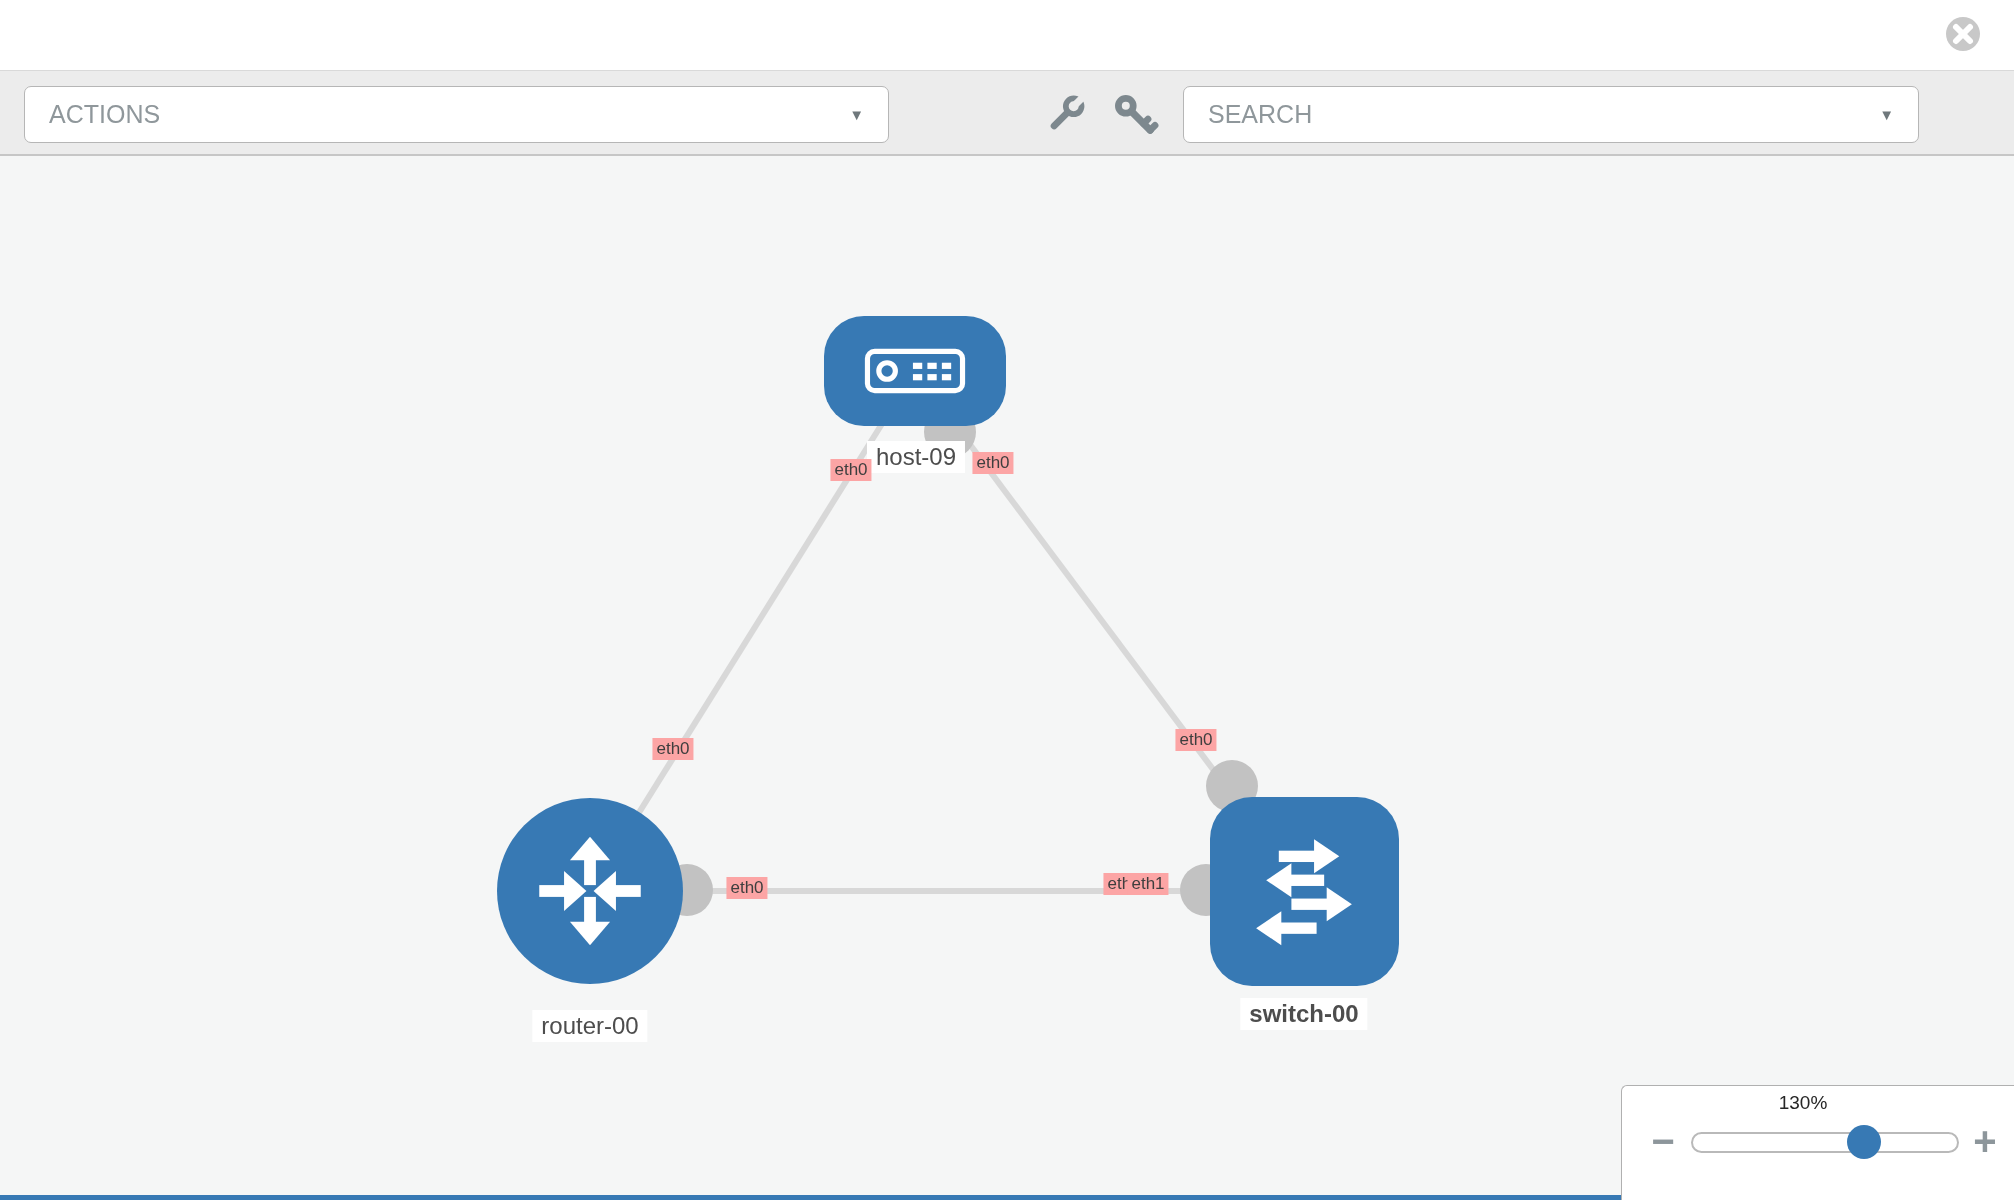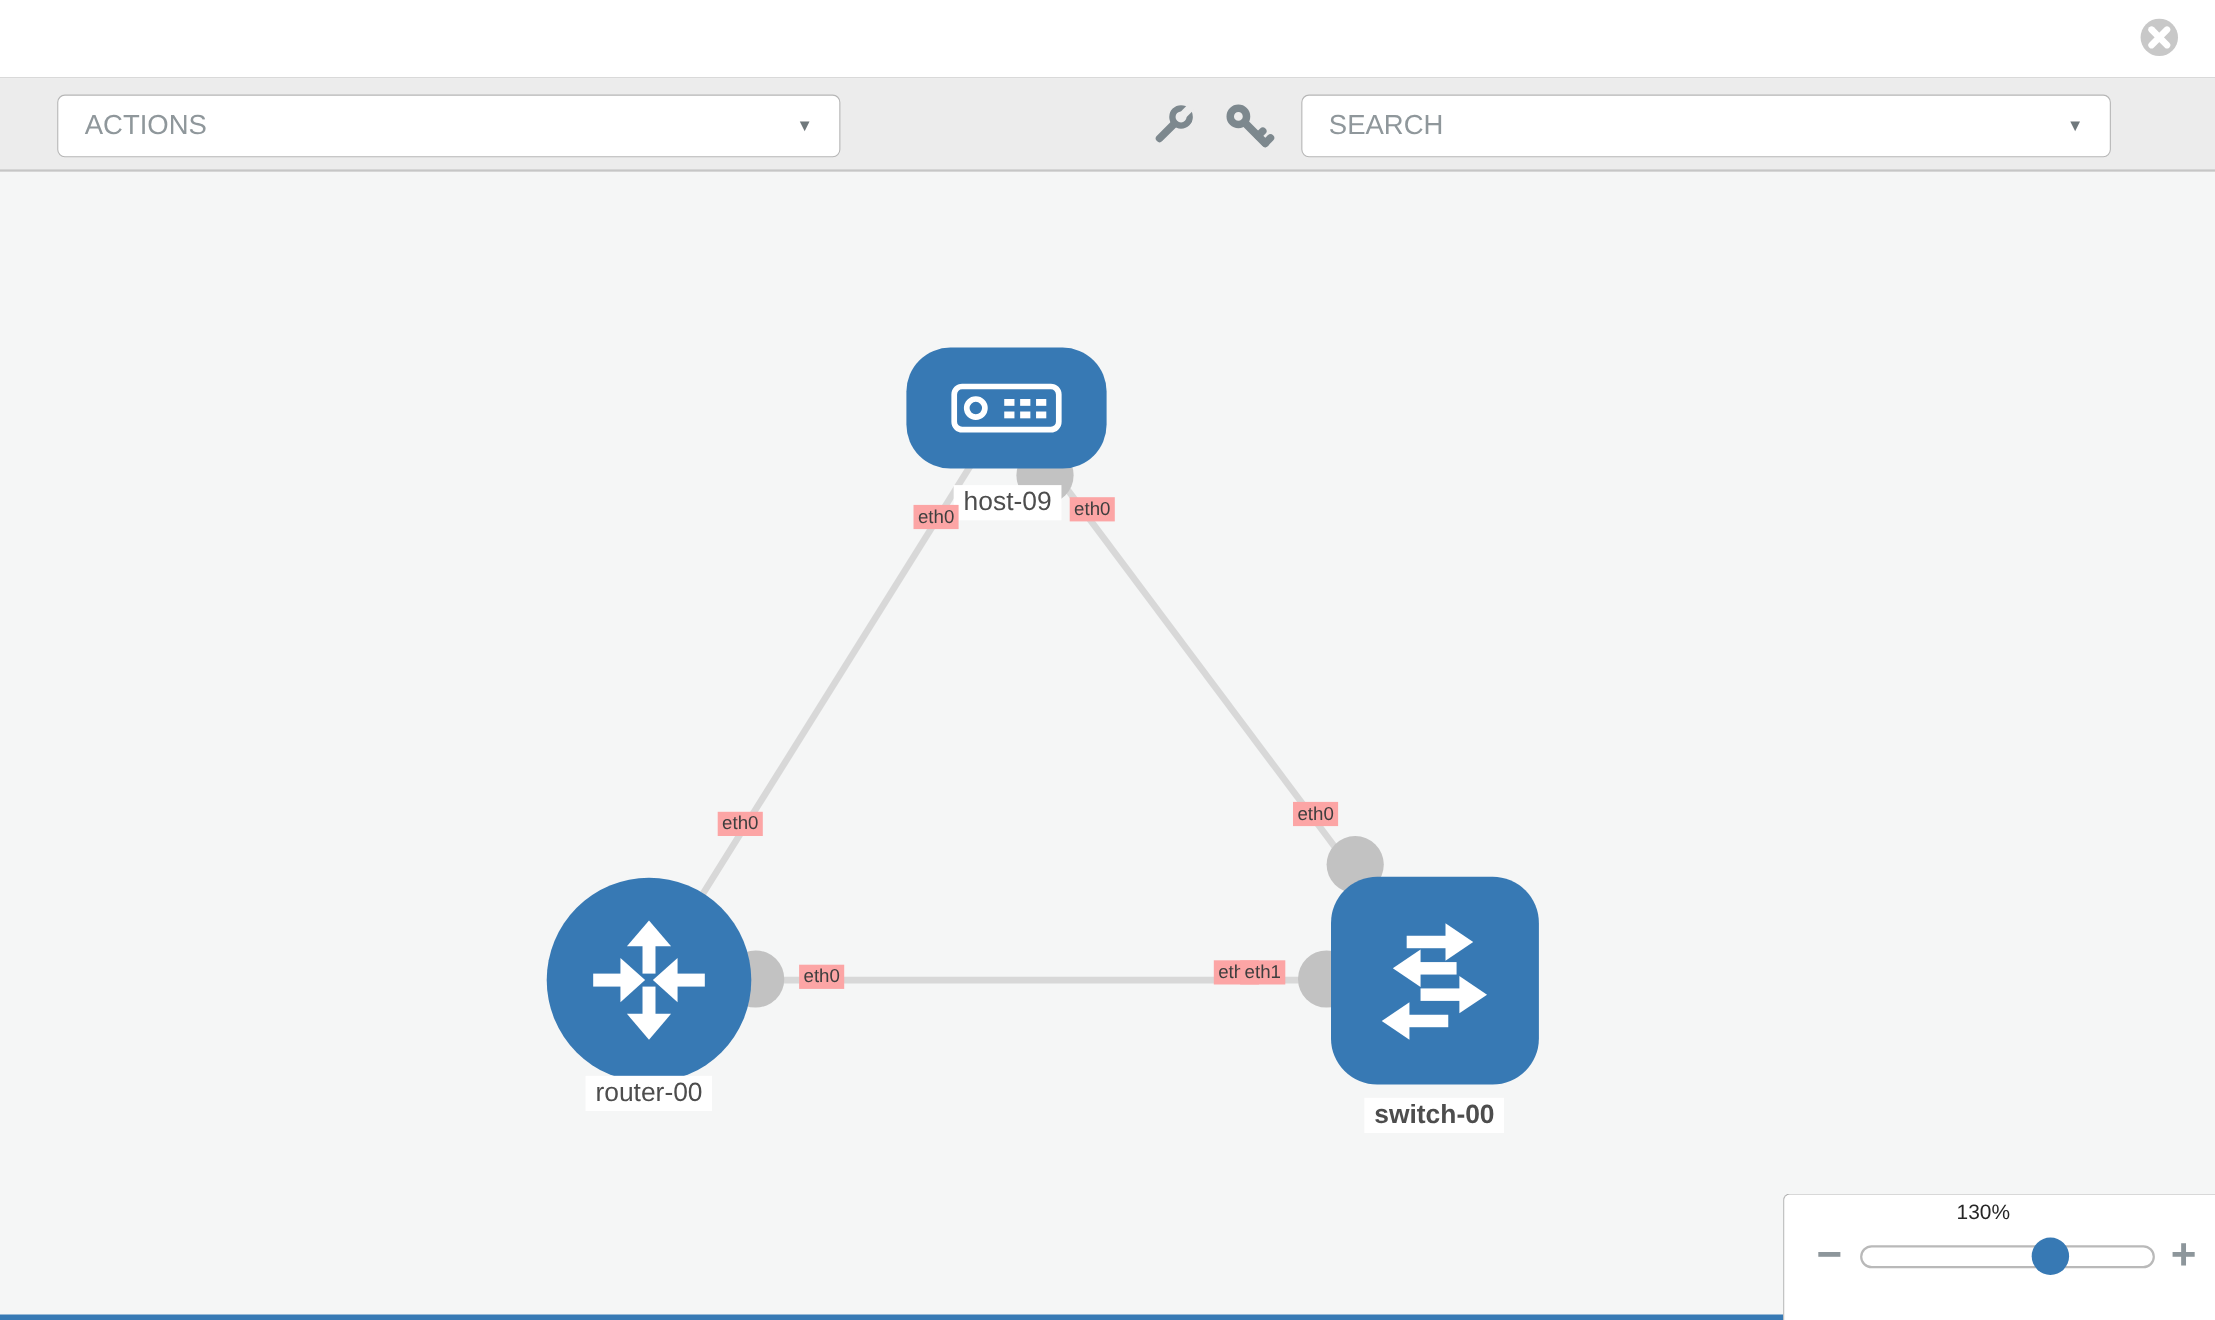--- a/index.html
+++ b/index.html
@@ -14,21 +14,21 @@
   .page-title{position:absolute;left:40px;top:16px;font-size:27px;font-weight:bold;
               color:#4a4a4a;letter-spacing:.2px}
   .close-btn{position:absolute;right:32px;top:15px;width:38px;height:38px;padding:0;
              background:none;border:none;cursor:pointer}
   
   .toolbar{position:absolute;left:0;top:71px;width:2014px;height:83px;background:#ececec;
            border-bottom:2px solid #c6c6c6;z-index:5}
   .select{position:absolute;top:15px;height:57px;background:#ffffff;border:1px solid #b6b6b6;
           border-radius:7px;display:flex;align-items:center;justify-content:space-between;
           padding:0 24px;box-sizing:border-box;font-size:25px;color:#8f979b;cursor:pointer}
-  #actions-select{left:52px;width:712px}
+  #actions-select{left:24px;width:865px}
   #search-select{left:1183px;width:736px}
   .caret{font-size:15px;color:#6f787c;margin-left:12px}
   .tool-icon-btn{position:absolute;top:20px;width:50px;height:50px;background:none;border:none;
                  cursor:pointer;padding:0}
   #wrench-btn{left:1040px}
   #key-btn{left:1110px}
   
   .canvas-bg{position:absolute;left:0;top:154px;width:2014px;height:1046px;background:#f5f6f6;z-index:0}
   #stage{position:absolute;left:0;top:0;width:2014px;height:1200px;z-index:1}
   #diagram-svg{position:absolute;left:0;top:0}
@@ -92,21 +92,21 @@
           <polygon points="50,4 33,24 67,24"></polygon>
       <rect x="45" y="55" width="10" height="28"></rect>
           <polygon points="50,96 33,76 67,76"></polygon>
       <rect x="7" y="45" width="26" height="10"></rect>
           <polygon points="47,50 28,33 28,67"></polygon>
       <rect x="67" y="45" width="26" height="10"></rect>
           <polygon points="53,50 72,33 72,67"></polygon>
     </g>
       </svg>
     </div>
-    <div class="node-label" style="left: 590px; top: 994px;">router-00</div>
+    <div class="node-label" style="left: 590px; top: 1026px;">router-00</div>
     <div class="node" style="left: 1209.5px; top: 796.5px; width: 189px; height: 189px; border-radius: 42px; background: rgb(55, 121, 180);">
       <svg viewBox="0 0 100 100" width="126" height="126">
     <g fill="#fff">
       <rect x="30" y="18" width="30" height="9"></rect>
           <polygon points="78,22.5 58,9 58,36"></polygon>
       <rect x="36" y="37" width="30" height="9"></rect>
           <polygon points="20,41.5 40,28 40,55"></polygon>
       <rect x="40" y="56" width="30" height="9"></rect>
           <polygon points="88,60.5 68,47 68,74"></polygon>
       <rect x="30" y="75" width="30" height="9"></rect>

